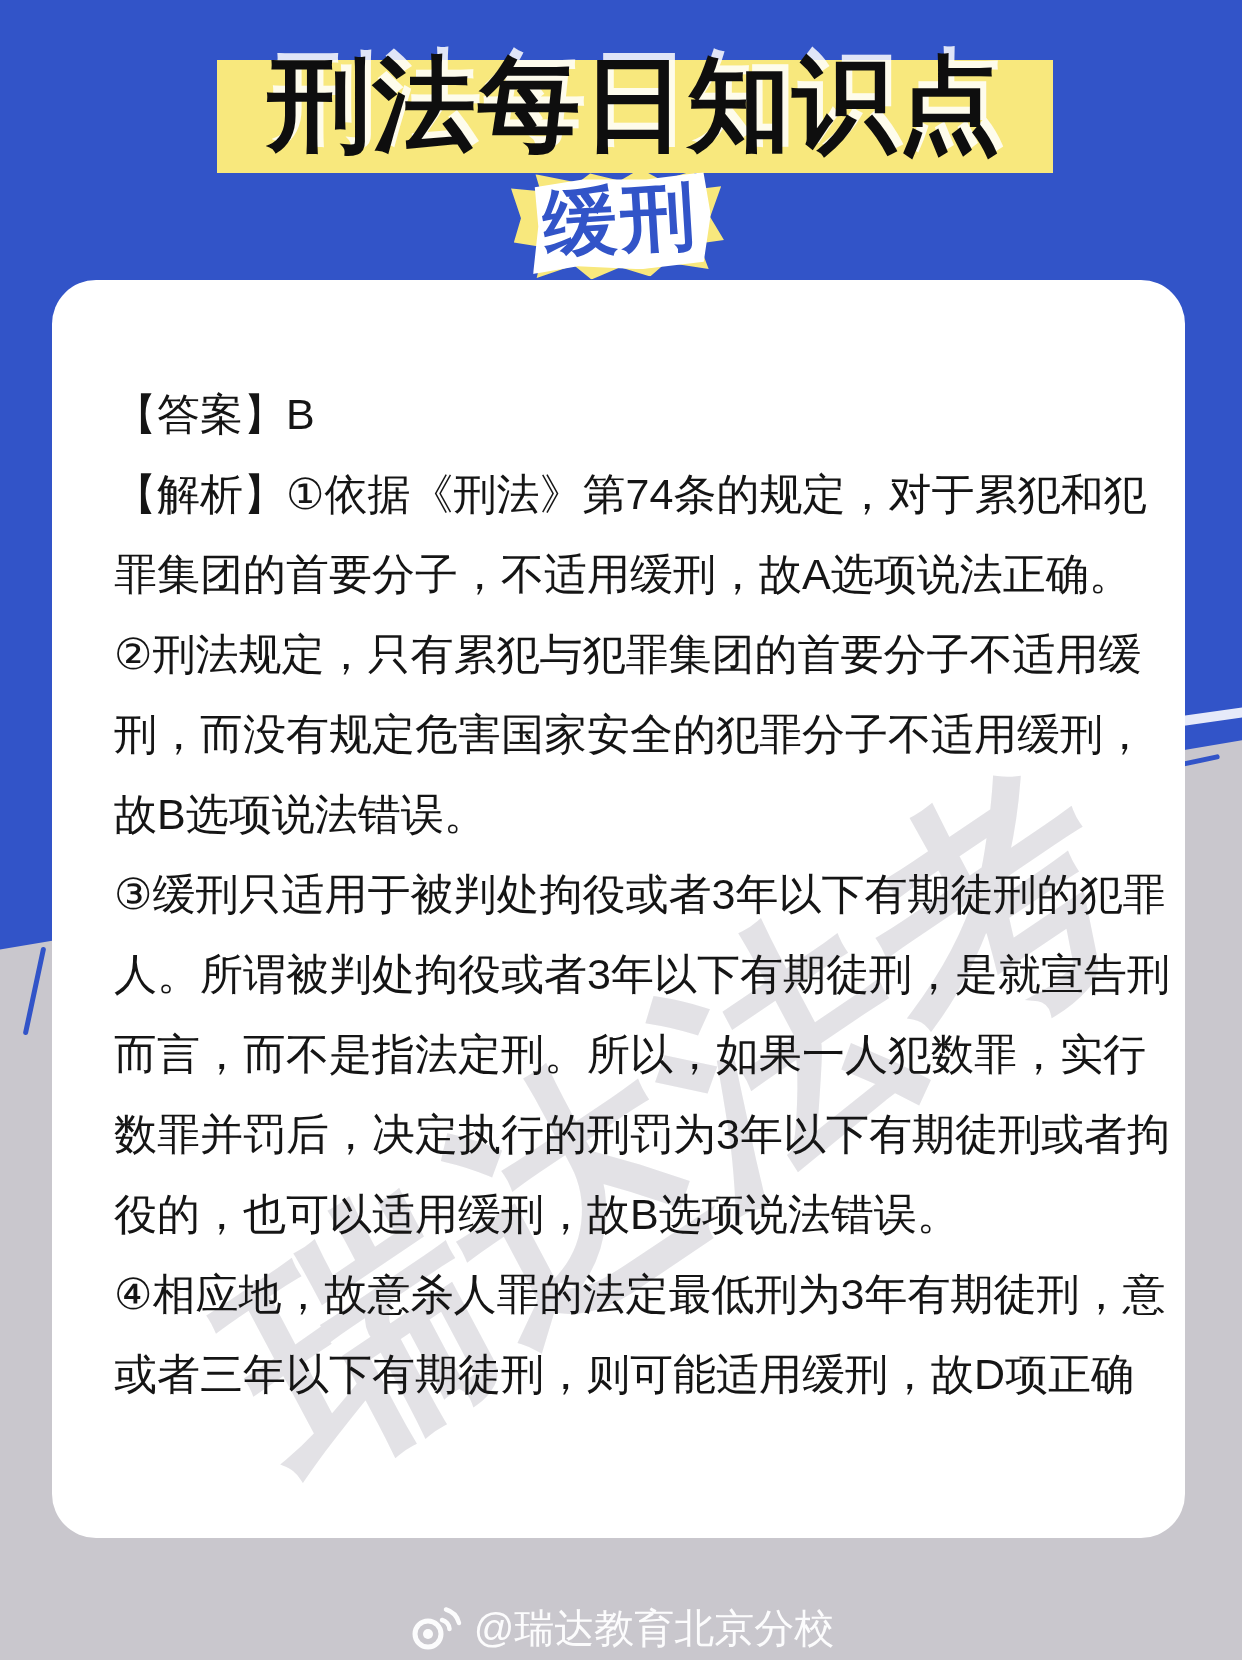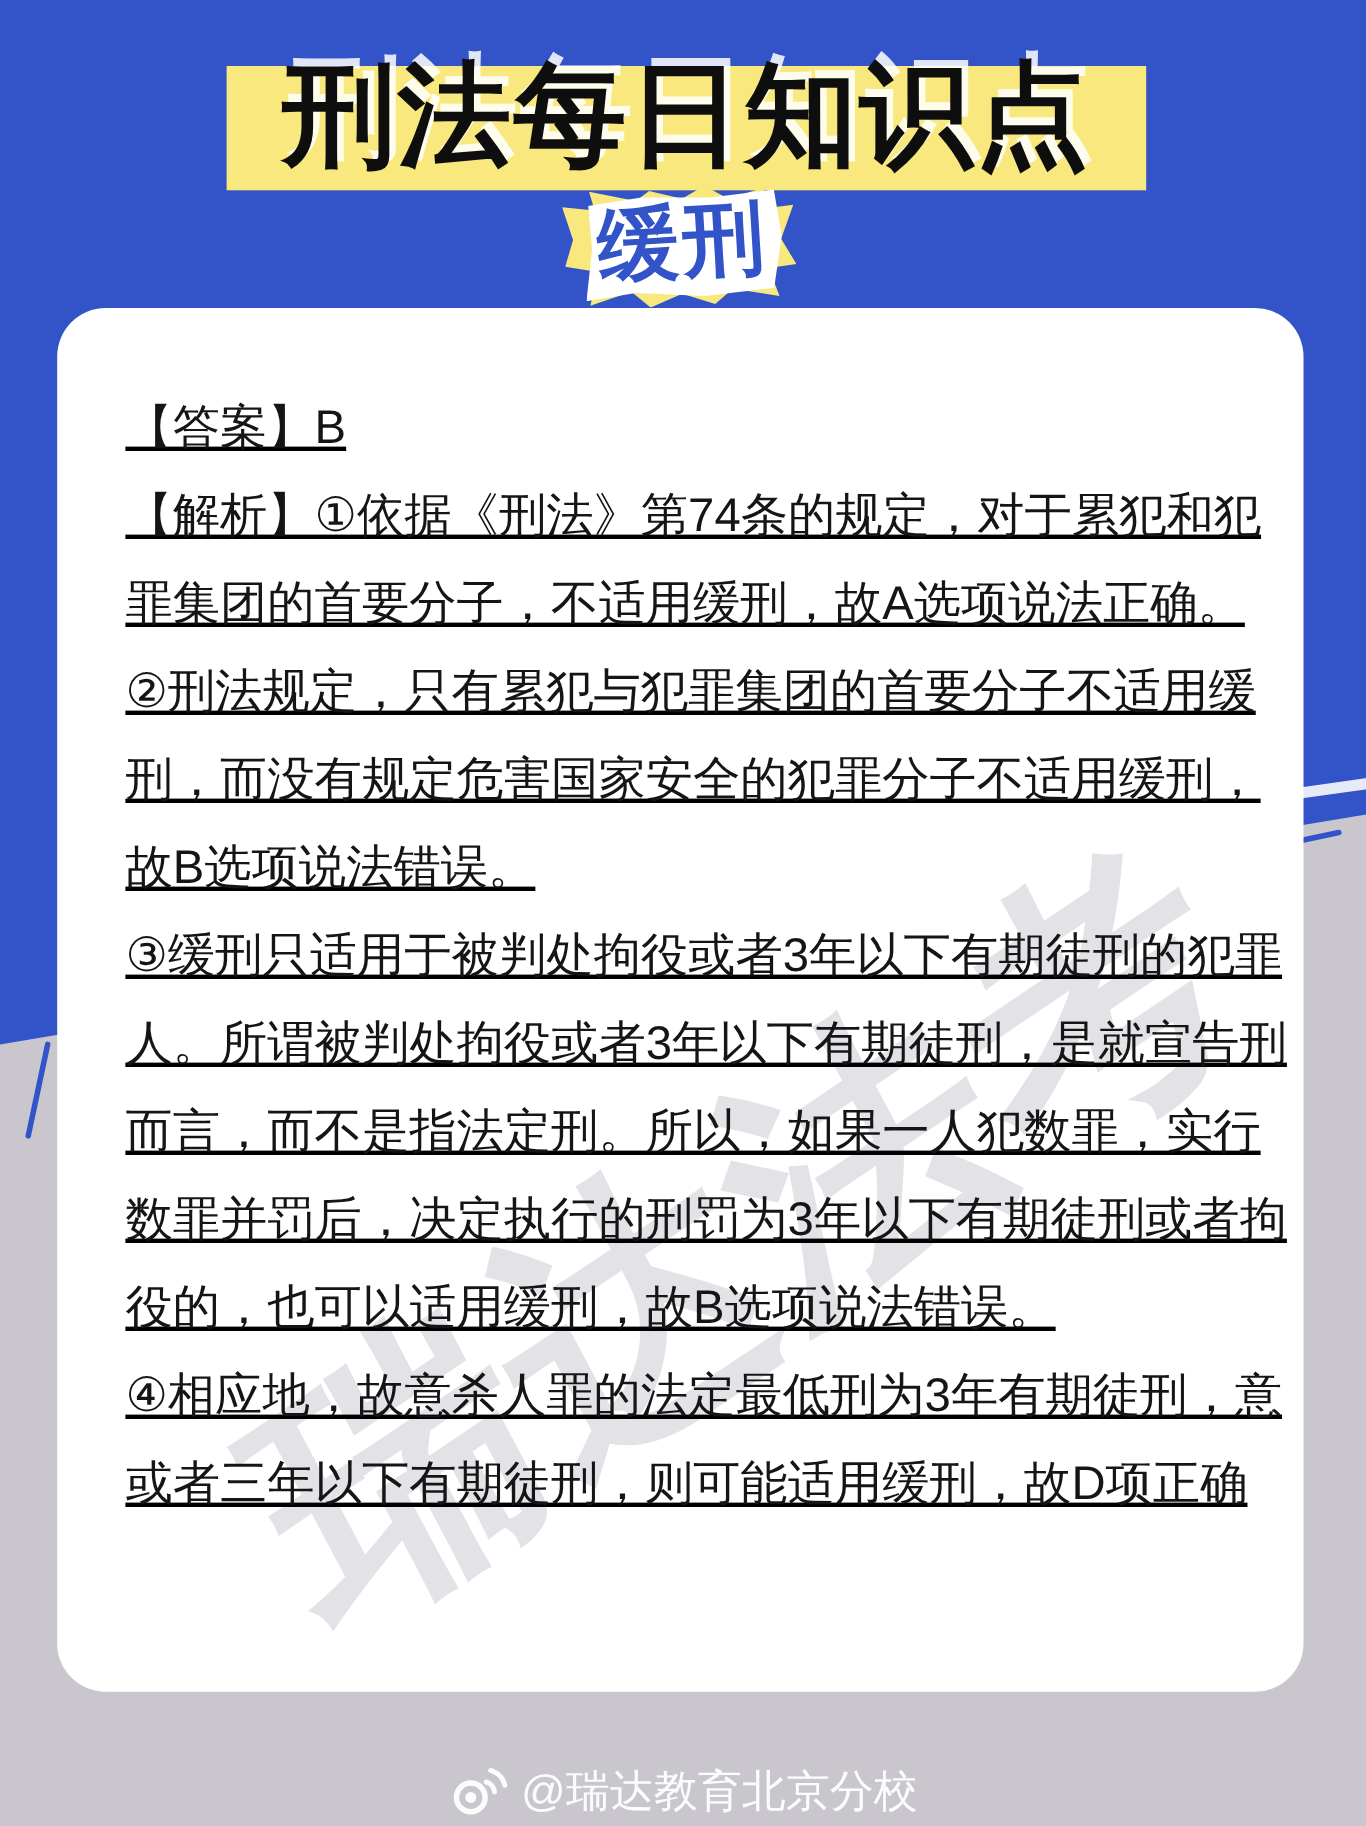--- a/index.html
+++ b/index.html
@@ -15,21 +15,21 @@
     clip-path:polygon(0 0,100% 0,100% 44.6%,0 57.2%);
   }
   .brush{position:absolute;border-radius:4px;}
   .brush-l1{left:32px;top:946px;width:5px;height:90px;background:#3254c8;transform:rotate(12deg);}
   .brush-l2{left:74px;top:950px;width:4px;height:56px;background:#3254c8;transform:rotate(9deg);}
   .brush-r1{right:-6px;top:714px;width:104px;height:10px;background:rgba(255,255,255,0.88);transform:rotate(-8deg);}
   .brush-r2{right:22px;top:758px;width:40px;height:5px;background:#3254c8;transform:rotate(-12deg);}
 
   
   .title-banner{
-    position:absolute;left:206px;top:60px;width:836px;height:113px;
+    position:absolute;left:217px;top:60px;width:836px;height:113px;
     background:#f8e87d;display:flex;align-items:center;justify-content:center;
   }
   .title-banner h1{
     margin:0;transform:translateY(-10px);
     font-size:103px;font-weight:900;letter-spacing:2px;color:#0e0e0e;
     text-shadow:6px -7px 0 rgba(255,255,255,0.85);
     white-space:nowrap;
   }
 
   
@@ -54,21 +54,21 @@
   .card{
     position:absolute;left:52px;top:280px;width:1133px;height:1258px;
     background:#ffffff;border-radius:44px;overflow:hidden;
   }
   .watermark{
     position:absolute;left:628px;top:845px;
     transform:translate(-50%,-50%) rotate(-34deg) skewX(-6deg);
     font-size:250px;font-weight:800;letter-spacing:4px;
     color:#d2d1d7;opacity:0.62;white-space:nowrap;pointer-events:none;
   }
-  .content{position:absolute;left:62px;top:69px;right:30px;text-decoration:underline;}
+  .content{position:absolute;left:62px;top:94px;right:30px;}
   .content .line{
     font-size:43px;line-height:80px;color:#151515;font-weight:400;
     white-space:nowrap;letter-spacing:0;
   }
 
   
   .footer{
     position:absolute;left:0;right:0;top:1600px;height:56px;
     display:flex;align-items:center;justify-content:center;gap:12px;
     color:rgba(255,255,255,0.95);font-size:40px;font-weight:400;

